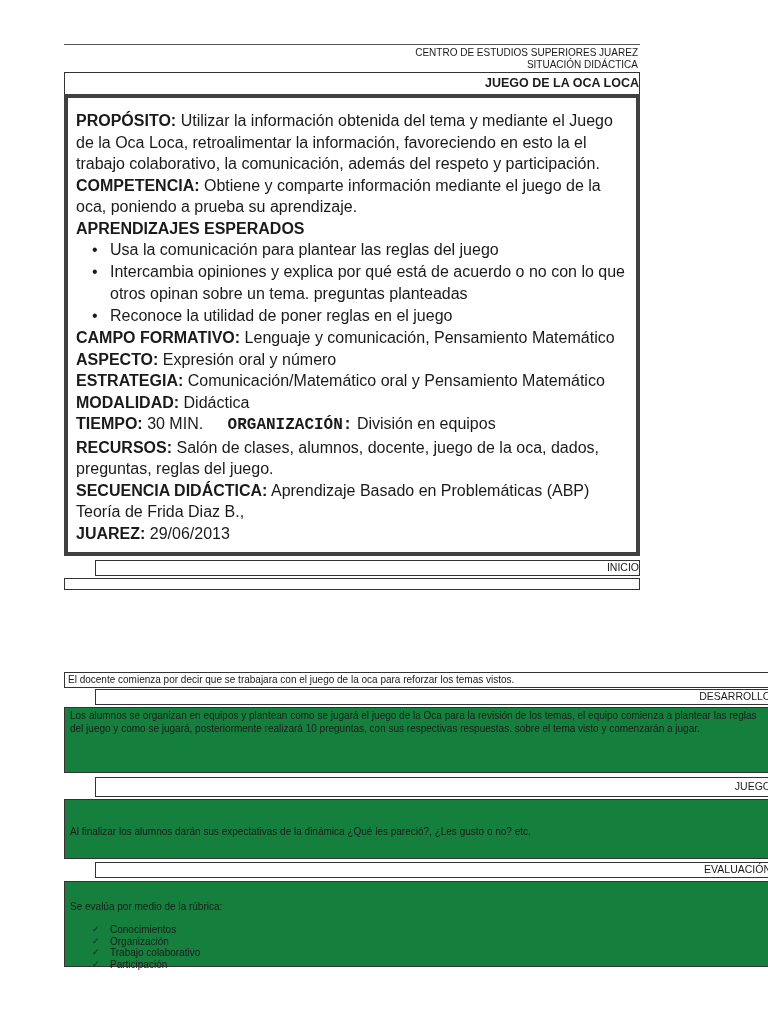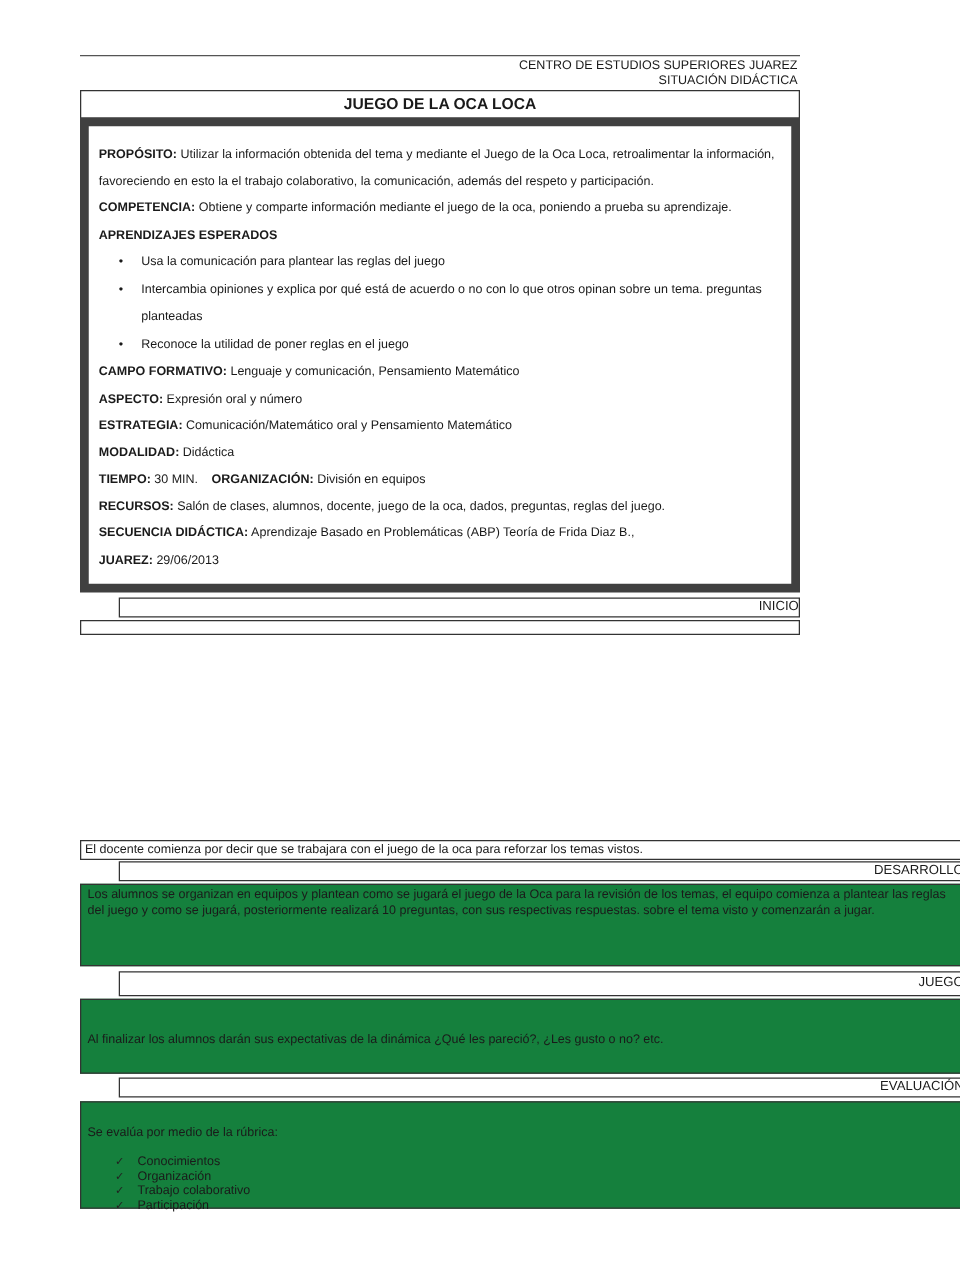--- a/index.html
+++ b/index.html
@@ -11,32 +11,32 @@
   .content { position:absolute; left:64px; top:44px; width:576px; }
 
   
   .doc-header {
     border-top:1px solid #555;
     text-align:right; font-size:10px; line-height:12px; padding:2px 2px 1px 0;
   }
 
   
   .title-box {
-    border:1px solid #333; text-align:center;
+    border:1px solid #333; text-align:right;
     font-weight:bold; font-size:12.5px; padding:3px 0 4px;
   }
 
   
   .main-box {
-    border:7px solid #404040; margin-top:-1px;
-    padding:12px 8px 8px 8px; font-size:10px;
+    border:4px solid #404040; margin-top:-1px;
+    padding:12px 8px 8px 8px; font-size:16px;
   }
   .field { line-height:21.5px; }
   .field b { font-weight:bold; }
-  .org-label { margin-left:8px; }
+  .org-label { margin-left:20px;font-family:Liberation Mono, monospace; }
   .bullets { list-style:none; }
   .bullets li { position:relative; padding-left:34px; line-height:22px; }
   .bullet-glyph { position:absolute; left:16px; top:0; }
 
   
   .strip { border:1px solid #333; background:#fff; }
   .heading-strip {
     text-align:right; font-weight:normal; font-size:10.5px;
     line-height:13px; padding-bottom:1px;margin-left:31px;
   }

